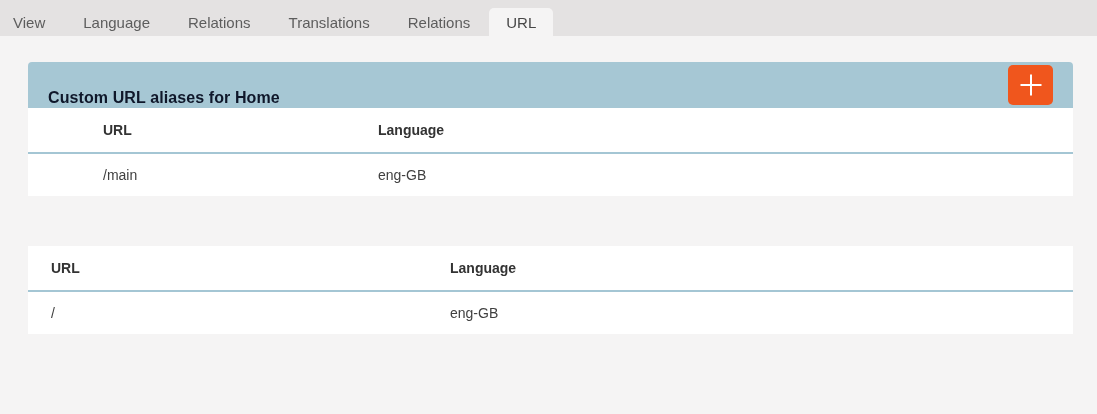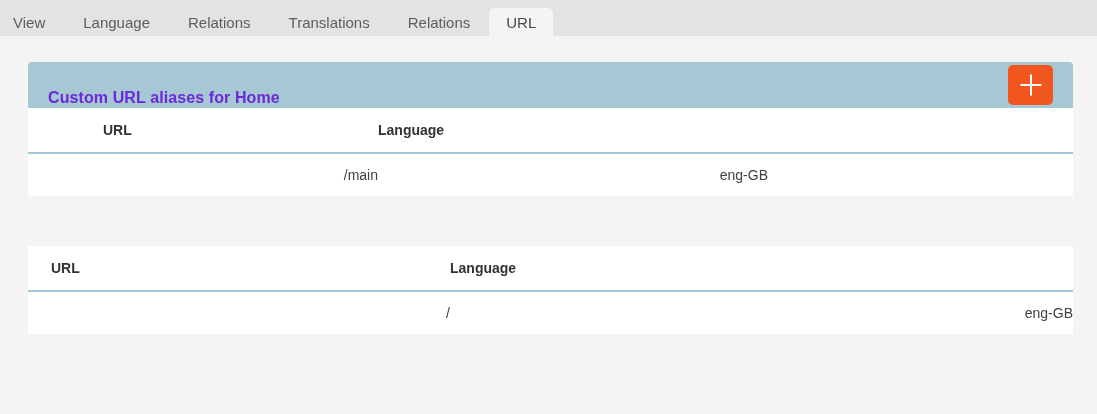--- a/index.html
+++ b/index.html
@@ -45,21 +45,21 @@
     background: #a6c7d4;
     border-radius: 4px 4px 0 0;
     display: flex;
     align-items: center;
     padding: 0 20px;
     position: relative;
   }
   .panel-title {
     font-size: 16px;
     font-weight: 700;
-    color: #6d28d9;
+    color: #0f172a;
     letter-spacing: 0.1px;
     margin-top: 26px;
   }
   .add-btn {
     position: absolute;
     right: 20px;
     top: 50%;
     transform: translateY(-50%);
     width: 45px;
     height: 40px;
@@ -78,21 +78,21 @@
   .row { display: grid; align-items: center; }
   .t1 .row { grid-template-columns: 75px 275px 390px 1fr; }
   .t2 .row { grid-template-columns: 422px 1fr; }
   .t2 .cell:first-child { padding-left: 23px; }
   .thead {
     height: 46px;
     font-weight: 700;
     color: #333333;
     border-bottom: 2px solid #a4c6d4;
   }
-  .trow { height: 42px; color: #404040; text-align: right; }
+  .trow { height: 42px; color: #404040; }
   .cell { overflow: hidden; white-space: nowrap; }
 </style>
 </head>
 <body>
 
 <nav class="tabbar">
   <div class="tab">View</div>
   <div class="tab">Language</div>
   <div class="tab">Relations</div>
   <div class="tab">Translations</div>

